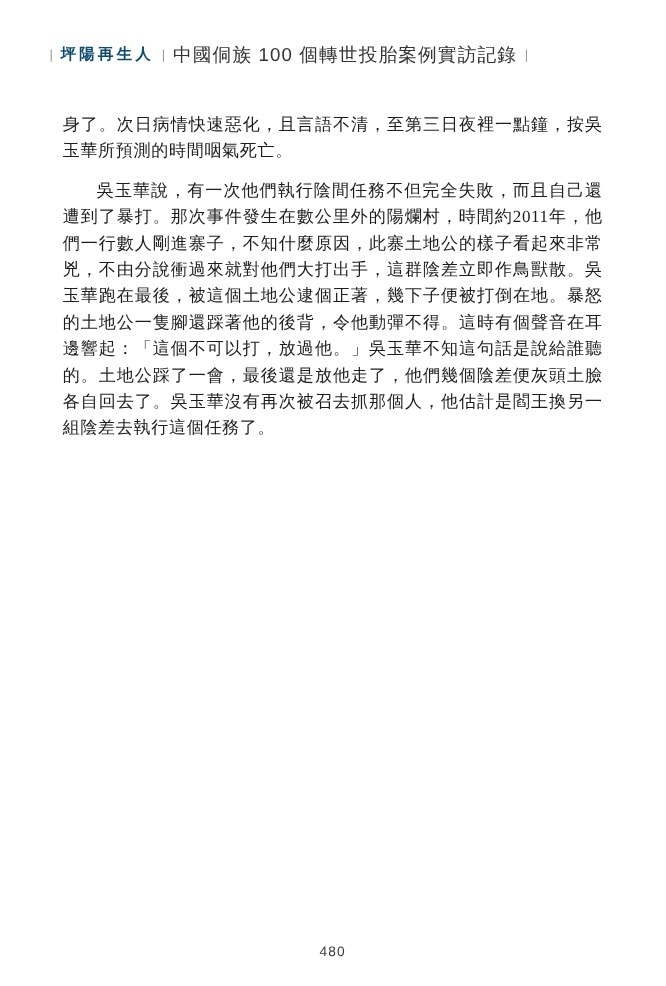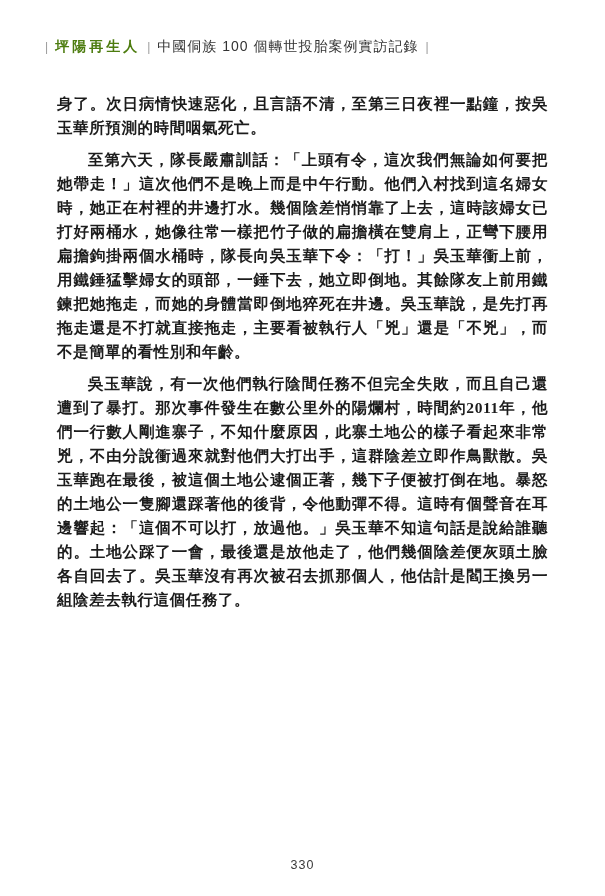--- a/index.html
+++ b/index.html
@@ -27,42 +27,41 @@
   }
   .hdr-bar {
     color: #9a9a9a;
     font-size: 12px;
     font-family: "Liberation Sans", "DejaVu Sans", sans-serif;
   }
   .book-title {
     font-size: 14px;
     font-weight: bold;
     letter-spacing: 3px;
-    color: #4d7c0f;
+    color: #0c4a6e;
   }
   .book-subtitle {
-    font-size: 14px;
+    font-size: 17px;
     letter-spacing: 1px;
     color: #333333;
     font-family: "Liberation Sans", "DejaVu Sans", sans-serif;
   }
   .page-body {
     position: absolute;
     top: 90px;
     left: 57px;
     width: 491px;
     font-size: 15.5px;
     line-height: 24px;
     letter-spacing: 0.6px;
     text-align: justify;
     color: #1c1c1c;
   }
   p.para {
-    margin: 2px 0 8px 0;
-    font-weight: bold;
+    margin: 12px 0 8px 0;
   }
   p.para.indent {
     text-indent: 2em;
   }
   .page-footer {
     position: absolute;
     bottom: 24px;
     left: 0;
     width: 100%;
     text-align: center;
@@ -80,19 +79,18 @@
   <div class="page-header">
     <span class="hdr-bar">|</span>
     <span class="book-title">坪陽再生人</span>
     <span class="hdr-bar">|</span>
     <span class="book-subtitle">中國侗族 100 個轉世投胎案例實訪記錄</span>
     <span class="hdr-bar">|</span>
   </div>
 
   <div class="page-body">
       <p class="para">身了。次日病情快速惡化，且言語不清，至第三日夜裡一點鐘，按吳玉華所預測的時間咽氣死亡。</p>
-      <p class="para indent">至第六天，隊長嚴肅訓話：「上頭有令，這次我們無論如何要把她帶走！」這次他們不是晚上而是中午行動。他們入村找到這名婦女時，她正在村裡的井邊打水。幾個陰差悄悄靠了上去，這時該婦女已打好兩桶水，她像往常一樣把竹子做的扁擔橫在雙肩上，正彎下腰用扁擔鉤掛兩個水桶時，隊長向吳玉華下令：「打！」吳玉華衝上前，用鐵錘猛擊婦女的頭部，一錘下去，她立即倒地。其餘隊友上前用鐵鍊把她拖走，而她的身體當即倒地猝死在井邊。吳玉華說，是先打再拖走還是不打就直接拖走，主要看被執行人「兇」還是「不兇」，而不是簡單的看性別和年齡。</p>
       <p class="para indent">吳玉華說，有一次他們執行陰間任務不但完全失敗，而且自己還遭到了暴打。那次事件發生在數公里外的陽爛村，時間約2011年，他們一行數人剛進寨子，不知什麼原因，此寨土地公的樣子看起來非常兇，不由分說衝過來就對他們大打出手，這群陰差立即作鳥獸散。吳玉華跑在最後，被這個土地公逮個正著，幾下子便被打倒在地。暴怒的土地公一隻腳還踩著他的後背，令他動彈不得。這時有個聲音在耳邊響起：「這個不可以打，放過他。」吳玉華不知這句話是說給誰聽的。土地公踩了一會，最後還是放他走了，他們幾個陰差便灰頭土臉各自回去了。吳玉華沒有再次被召去抓那個人，他估計是閻王換另一組陰差去執行這個任務了。</p>
     </div>
 
-  <div class="page-footer">330</div>
+  <div class="page-footer">480</div>
 
 </div>
 
 </body></html>

